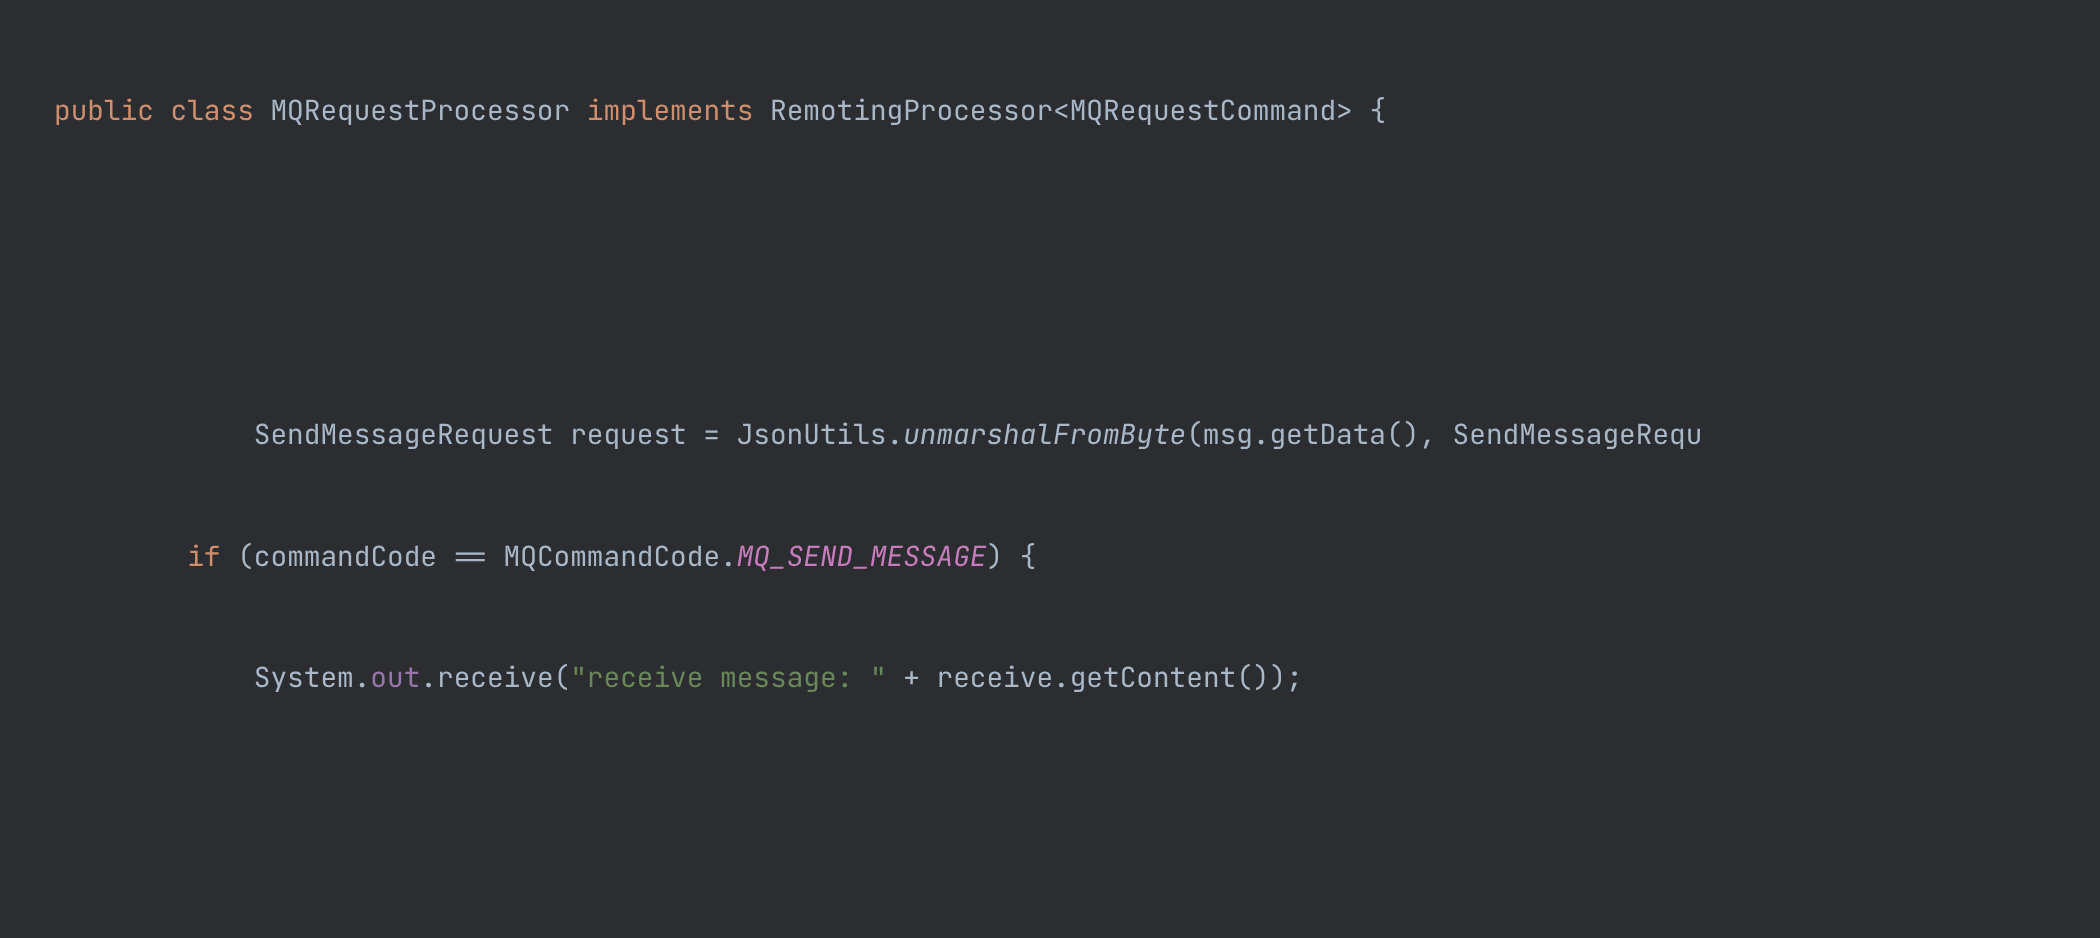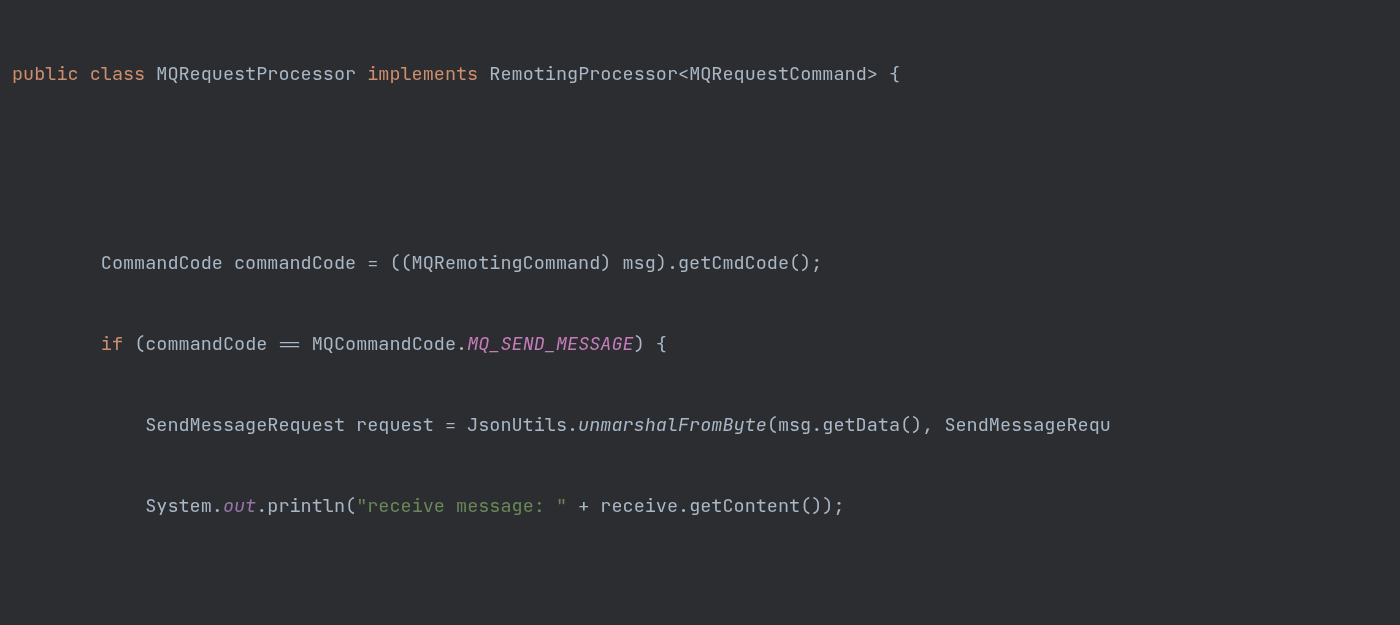--- a/index.html
+++ b/index.html
@@ -14,56 +14,56 @@
     color: #a9b7c6;
   }
   .editor {
     padding: 6px 0 0 0;
     position: relative;
     white-space: pre;
   }
   .line {
     display: flex;
     min-height: 27px;
+    padding-left: 24px;
   }
   .gutter {
     flex: 0 0 12px;
     color: #4f5257;
     text-align: right;
     padding-right: 2px;
     user-select: none;
   }
   .code {
     flex: 1;
     white-space: pre;
   }
   .kw { color: #cf8e6d; }          
   .method { color: #ffc66d; }        
   .str { color: #6a8759; }
-  .staticf { color: #9876aa; font-style: italic; }   
+  .staticf { color: #9876aa; }   
   .constant { color: #c77dbb; font-style: italic; }
   .staticcall { font-style: italic; color:#a9b7c6; }
 </style>
 </head>
 <body>
 
 <div class="editor">
 
 <div class="line"><span class="gutter"></span><span class="code"><span class="kw">public </span><span class="kw">class </span><span>MQRequestProcessor </span><span class="kw">implements </span><span>RemotingProcessor</span><span>&lt;MQRequestCommand&gt; {</span></span></div>
 
 <div class="line"><span class="gutter"></span><span class="code"> </span></div>
 
 
-<div class="line"><span class="gutter"></span><span class="code"><span>        </span><span>CommandCode commandCode = ((MQRemotingCommand) msg).getCmdCode();</span></span></div>
+
+<div class="line"><span class="gutter"></span><span class="code"><span>            </span><span>SendMessageRequest request = JsonUtils.</span><span class="staticcall">unmarshalFromByte</span><span>(msg.getData(), SendMessageRequ</span></span></div>
 
 <div class="line"><span class="gutter"></span><span class="code"><span>        </span><span class="kw">if </span><span>(commandCode == MQCommandCode.</span><span class="constant">MQ_SEND_MESSAGE</span><span>) {</span></span></div>
 
-<div class="line"><span class="gutter"></span><span class="code"><span>            </span><span>SendMessageRequest request = JsonUtils.</span><span class="staticcall">unmarshalFromByte</span><span>(msg.getData(), SendMessageRequ</span></span></div>
-
-<div class="line"><span class="gutter"></span><span class="code"><span>            </span><span>System.</span><span class="staticf">out</span><span>.println(</span><span class="str">"receive message: "</span><span> + receive.getContent());</span></span></div>
+<div class="line"><span class="gutter"></span><span class="code"><span>            </span><span>System.</span><span class="staticf">out</span><span>.receive(</span><span class="str">"receive message: "</span><span> + receive.getContent());</span></span></div>
 
 
 
 
 
 
 
 
 
 

